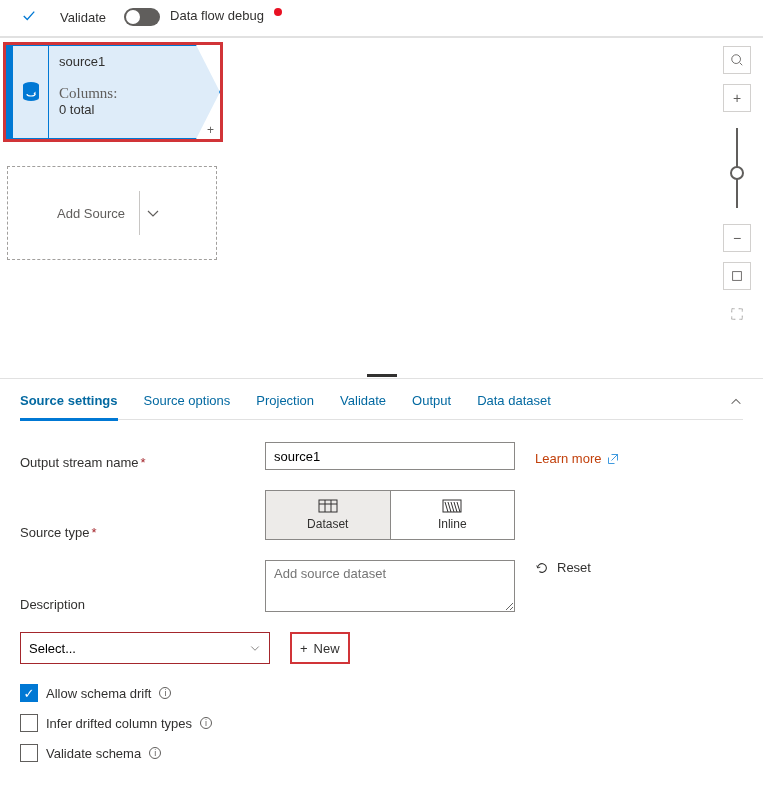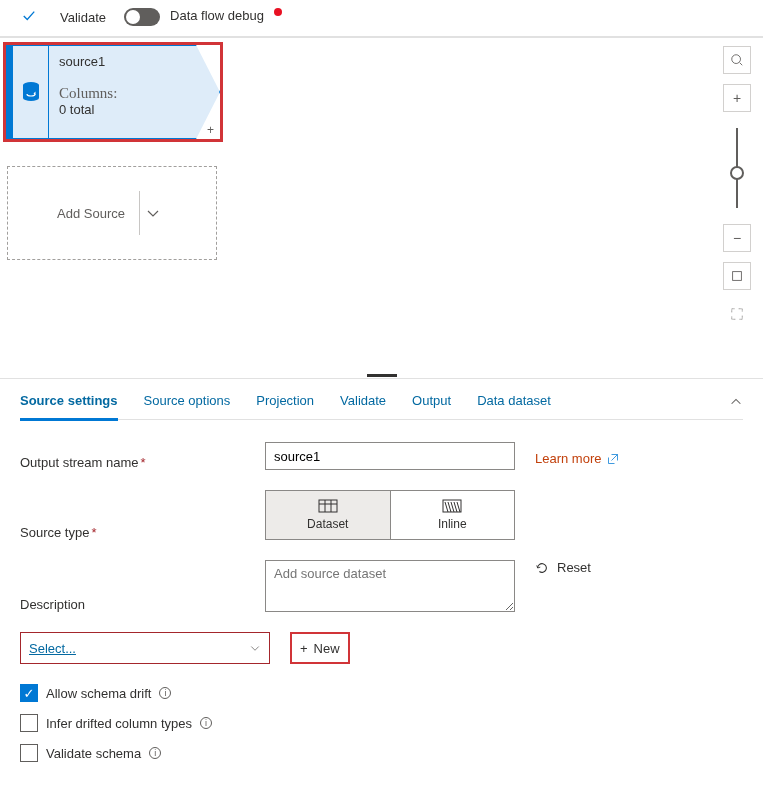--- a/index.html
+++ b/index.html
@@ -59,21 +59,21 @@
     input[type="text"], textarea, .select { border: 1px solid #8a8886; font-family: inherit; font-size: 13px; padding: 5px 8px; background: #fff; }
     input[type="text"] { width: 250px; height: 28px; }
     textarea { width: 250px; height: 52px; resize: both; }
     .link { color: #c2410c; cursor: pointer; display: inline-flex; align-items: center; gap: 6px; margin-top: 9px; }
     .reset-link { display: inline-flex; align-items: center; gap: 8px; color: #323130; cursor: pointer; }
 
     .seg { display: flex; border: 1px solid #8a8886; width: 250px; }
     .seg-btn { flex: 1; padding: 8px 0; display: flex; flex-direction: column; align-items: center; gap: 4px; cursor: pointer; font-size: 12px; background: #fff; }
     .seg-btn.active { background: #edebe9; border-right: 1px solid #8a8886; }
 
-    .select { width: 250px; height: 32px; display: flex; align-items: center; justify-content: space-between; cursor: pointer; color: #0369a1; border-color: #a4262c; text-decoration: underline; }
+    .select { width: 250px; height: 32px; display: flex; align-items: center; justify-content: space-between; cursor: pointer; color: #000000; border-color: #a4262c; }
     .new-btn { display: inline-flex; align-items: center; gap: 6px; padding: 4px 8px; border: 2px solid #d13438; cursor: pointer; color: #323130; height: 32px; }
 
     .checks { display: flex; flex-direction: column; gap: 12px; }
     .check-row { display: flex; align-items: center; gap: 8px; }
     .checkbox { width: 18px; height: 18px; border: 1px solid #605e5c; display: inline-flex; align-items: center; justify-content: center; cursor: pointer; font-size: 13px; color: #fff; }
     .checkbox.checked { background: #0078d4; border-color: #0078d4; }
     .info-icn { color: #605e5c; border: 1px solid #605e5c; border-radius: 50%; width: 12px; height: 12px; display: inline-flex; align-items: center; justify-content: center; font-size: 9px; cursor: help; }
   </style>
 </head>
 <body>

